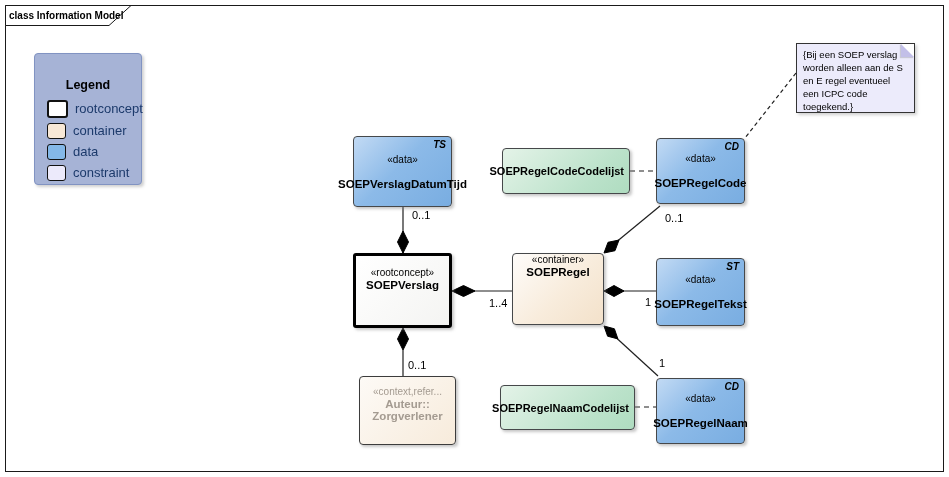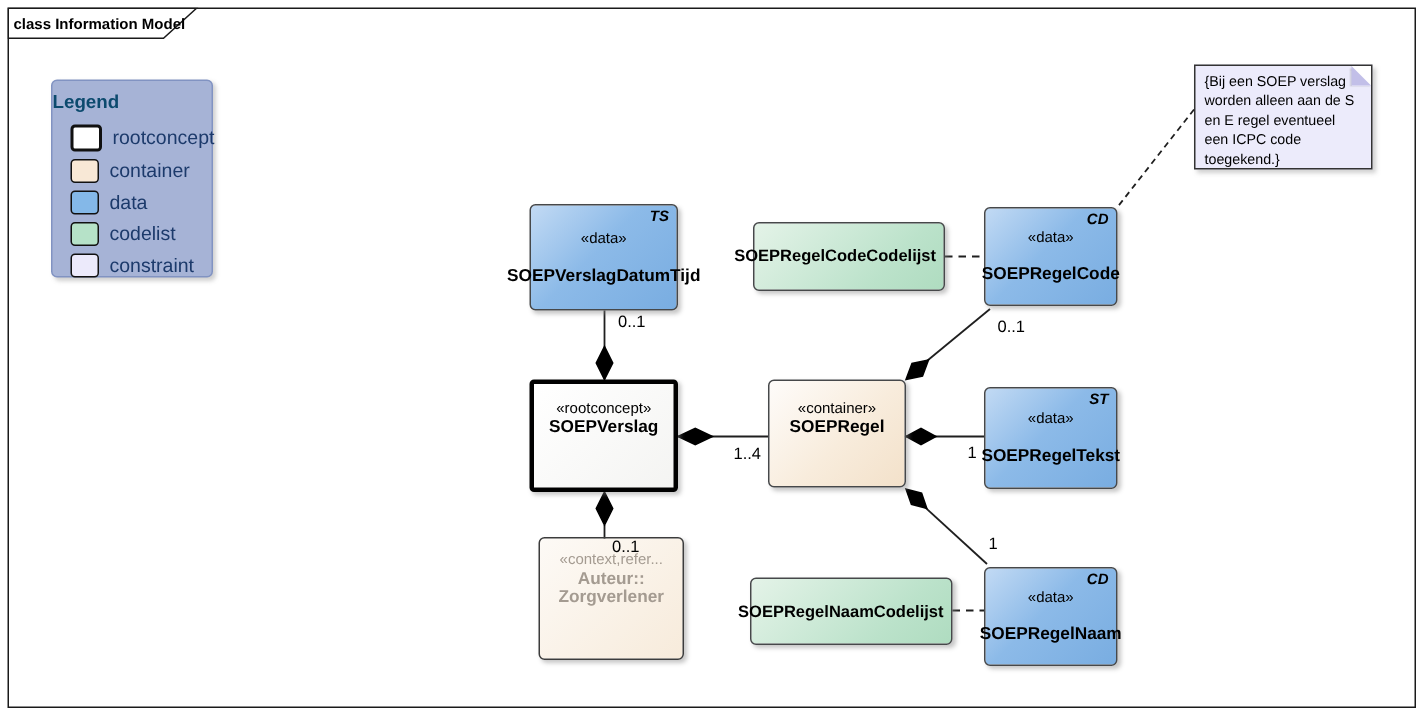--- a/index.html
+++ b/index.html
@@ -15,22 +15,22 @@
   .frame-tab{position:absolute;left:5px;top:5px;width:132px;height:22px;}
   .frame-tab text{font-family:"Liberation Sans",sans-serif;font-size:10px;font-weight:bold;fill:#000;}
 
   
   .legend{
     position:absolute;left:34px;top:53px;width:106px;height:130px;
     background:#a6b3d6;border:1px solid #8193c2;border-radius:4px;
     box-shadow:2px 2px 3px rgba(120,120,120,.35);
   }
   .legend-title{
-    text-align:left;font-size:12.5px;font-weight:bold;color:#0c4a6e;
-    padding-top:7px;padding-bottom:5px;
+    text-align:center;font-size:12.5px;font-weight:bold;color:#000000;
+    padding-top:24px;padding-bottom:5px;
   }
   .legend-item{display:flex;align-items:center;gap:7px;padding:2.5px 0 2.5px 12px;}
   .legend-swatch{width:17px;height:14px;border-radius:3px;border:1.5px solid #111;flex:0 0 auto;}
   .legend-swatch.thick{border-width:2.5px;}
   .legend-label{font-size:13px;color:#1c3a6b;}
 
   
   .note{
     position:absolute;left:796px;top:43px;width:117px;height:68px;
     background:#ecebfb;border:1.2px solid #333;
@@ -50,21 +50,21 @@
     box-shadow:2px 2px 3px rgba(130,130,130,.45);
     display:flex;flex-direction:column;align-items:center;
     text-align:center;color:#000;box-sizing:border-box;
   }
   .node .tag{
     position:absolute;top:2px;right:5px;font-size:10px;font-style:italic;font-weight:bold;
   }
   .node .stereo{font-size:10px;}
   .node .cname{font-size:11.5px;font-weight:bold;}
   .node.data-node{background:linear-gradient(135deg,#c2daf4 0%,#8cbae8 45%,#79ade1 100%);justify-content:center;gap:12px;}
-  .node.container-node{background:linear-gradient(135deg,#fefcfa 0%,#f8ecdc 55%,#f3e1ca 100%);padding-top:13px;}
+  .node.container-node{background:linear-gradient(135deg,#fefcfa 0%,#f8ecdc 55%,#f3e1ca 100%);}
   .node.rootconcept-node{
     background:linear-gradient(135deg,#ffffff 0%,#f4f4f2 100%);
     border:3px solid #000;border-radius:3px;padding-top:11px;
   }
   .node.codelist-node{
     background:linear-gradient(135deg,#e4f3e8 0%,#bbe2ca 70%,#afdcc0 100%);
     flex-direction:row;justify-content:flex-end;align-items:center;gap:5px;
   }
   .node.codelist-node .cname{font-size:11px;}
   .node.context-node{
@@ -96,24 +96,20 @@
     <span class="legend-swatch thick" style="background-color: rgb(255, 255, 255);"></span>
     <span class="legend-label">rootconcept</span>
   </div>
   <div class="legend-item">
     <span class="legend-swatch" style="background-color: rgb(248, 232, 214);"></span>
     <span class="legend-label">container</span>
   </div>
   <div class="legend-item">
     <span class="legend-swatch" style="background-color: rgb(132, 184, 232);"></span>
     <span class="legend-label">data</span>
-  </div>
-  <div class="legend-item">
-    <span class="legend-swatch" style="background-color: rgb(182, 226, 200);"></span>
-    <span class="legend-label">codelist</span>
   </div>
   <div class="legend-item">
     <span class="legend-swatch" style="background-color: rgb(236, 234, 251);"></span>
     <span class="legend-label">constraint</span>
   </div>
 </div>
 
 <div class="note">
   <div class="note-text">{Bij een SOEP verslag worden alleen aan de S en E regel eventueel een ICPC code toegekend.}</div>
 </div>
@@ -212,21 +208,21 @@
     <path d="M6.5,13.5 l3.5,-3.5 l2.5,4.5 z" fill="#c0392b"></path>
   </svg>
 </div>
 
 <div class="node data-node" style="left:656px;top:378px;width:89px;height:66px">
   <span class="tag">CD</span>
   <div class="stereo">«data»</div>
   <div class="cname">SOEPRegelNaam</div>
 </div>
 
-<div class="node context-node" style="left:359px;top:358px;width:97px;height:82px">
+<div class="node context-node" style="left:359px;top:376px;width:97px;height:69px">
   <div class="stereo">«context,refer...</div>
   <div class="cname">Auteur::</div>
   <div class="cname">Zorgverlener</div>
 </div>
 
 <div class="mult" style="left:412px;top:209px">0..1</div>
 <div class="mult" style="left:489px;top:297px">1..4</div>
 <div class="mult" style="left:665px;top:212px">0..1</div>
 <div class="mult" style="left:645px;top:296px">1</div>
 <div class="mult" style="left:659px;top:357px">1</div>

